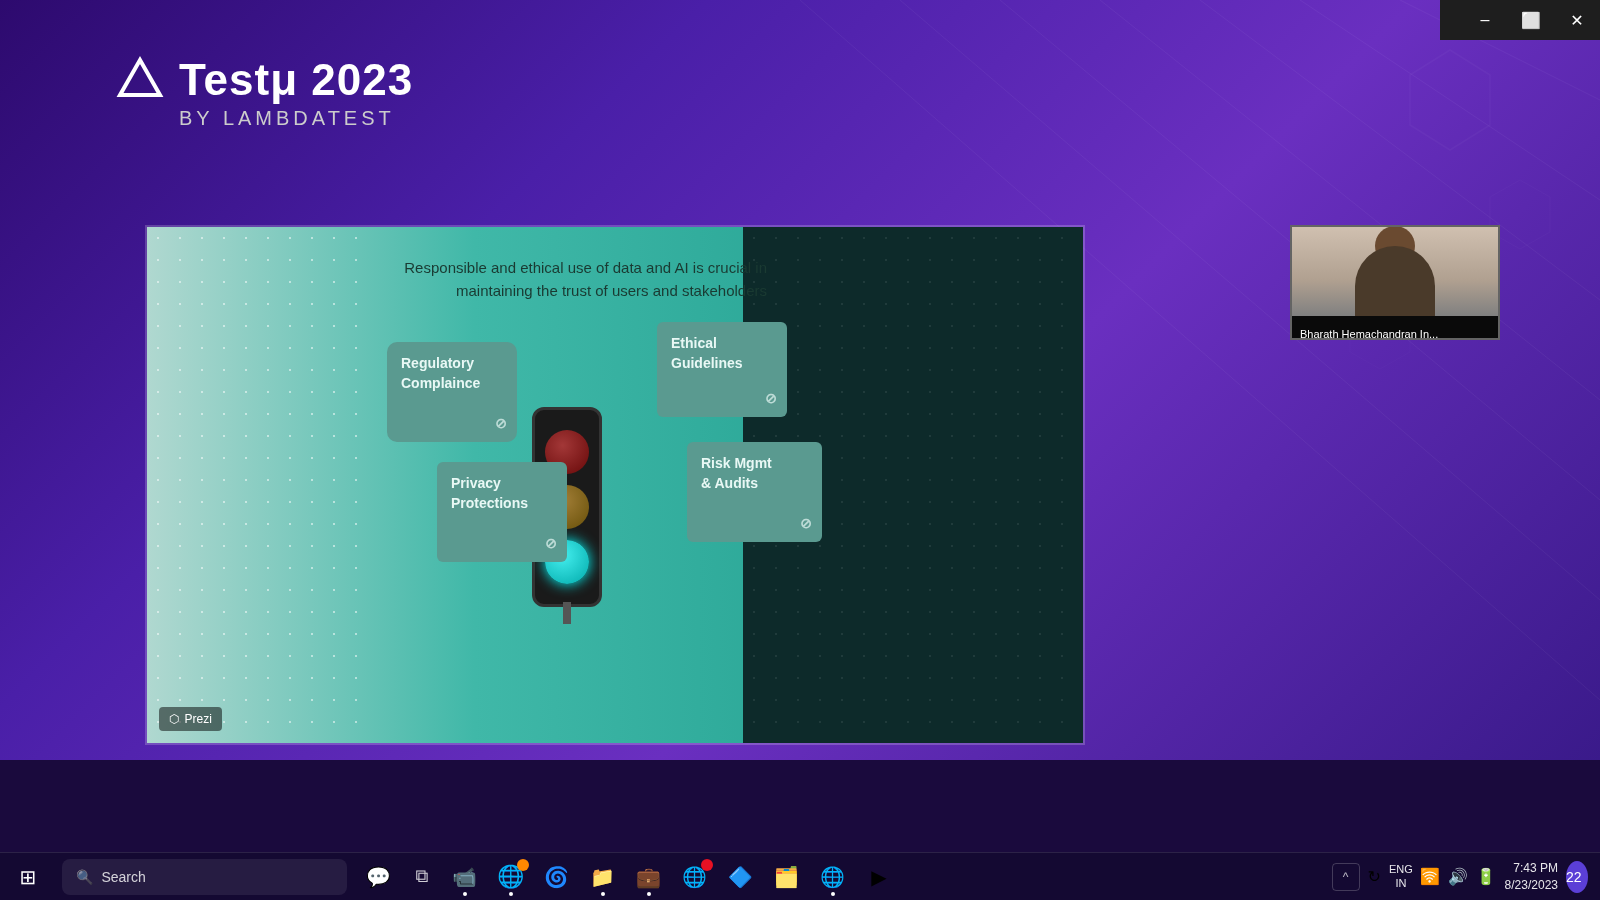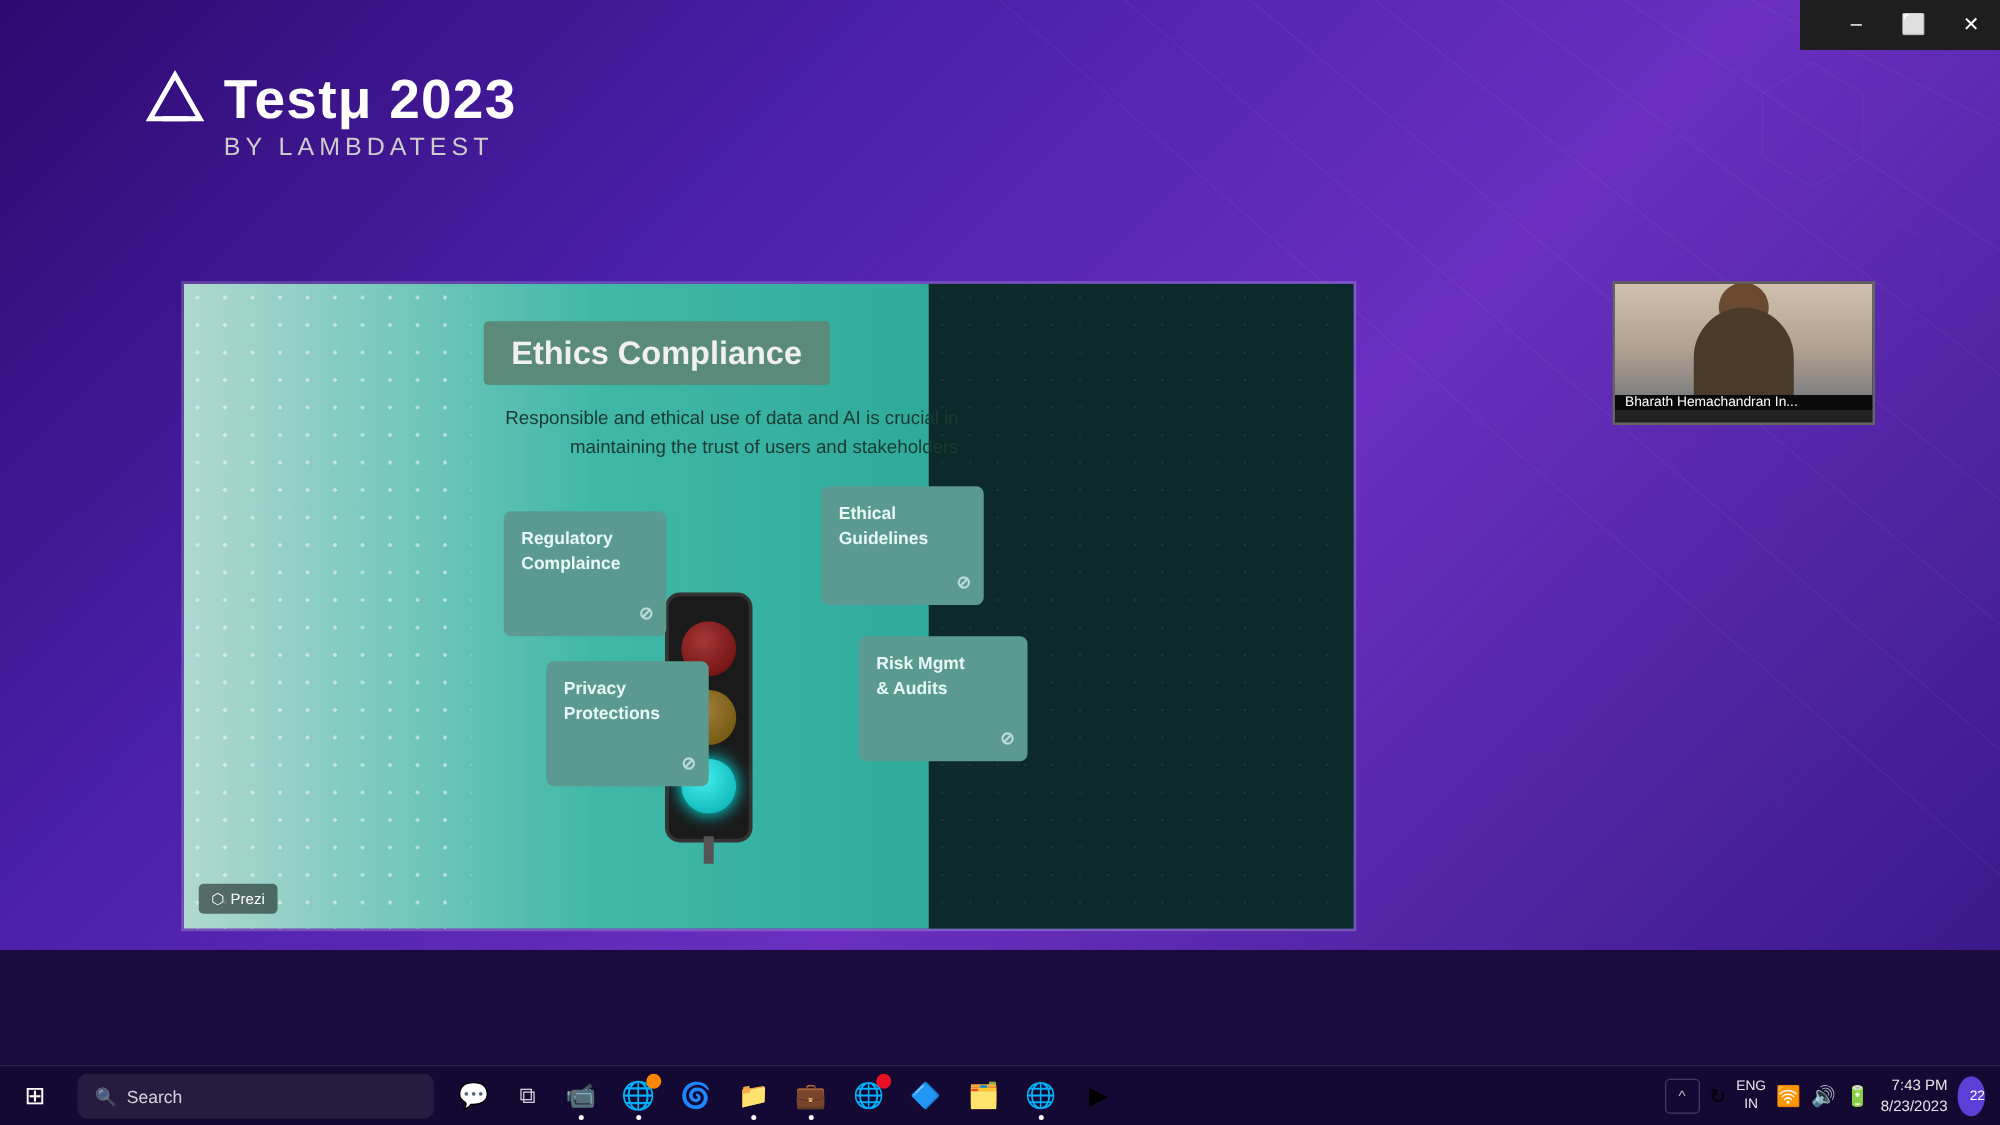--- a/index.html
+++ b/index.html
@@ -197,23 +197,24 @@
       content: '⊘';
       position: absolute;
       bottom: 8px;
       right: 10px;
       font-size: 14px;
       opacity: 0.7;
     }
 
     .box-regulatory {
       top: 20px;
-      left: 16px;
+      left: 0px;
       width: 130px;
       height: 100px;
+      border-radius: 10px;
     }
     .box-privacy {
       top: 140px;
       left: 50px;
       width: 130px;
       height: 100px;
     }
     .box-ethical {
       top: 0px;
       left: 270px;
@@ -312,23 +313,24 @@
       border-radius: 50%;
       position: absolute;
       bottom: 50px;
       left: 50%;
       transform: translateX(-50%);
     }
     .video-name-bar {
       background: rgba(0,0,0,0.7);
       color: #fff;
       font-size: 11px;
-      padding: 0 8px;
+      padding: 12px 8px;
       width: 100%;
       text-align: left;
+      text-decoration: underline;
     }
 
     
     .taskbar {
       position: absolute;
       bottom: 0; left: 0;
       width: 1600px;
       height: 48px;
       background: rgba(20, 10, 50, 0.95);
       backdrop-filter: blur(20px);
@@ -421,24 +423,24 @@
       color: rgba(255,255,255,0.9);
       line-height: 1.4;
       cursor: pointer;
     }
     .notif-badge {
       width: 22px;
       height: 32px;
       background: #5b3fd6;
       border-radius: 50%;
       color: #fff;
-      font-size: 11px;
-      display: flex;
-      align-items: center;
-      justify-content: flex-end;
+      font-size: 14px;
+      display: flex;
+      align-items: center;
+      justify-content: flex-start;
       cursor: pointer;
     }
 
     
     .taskbar-taskview {
       width: 38px;
       height: 38px;
       display: flex;
       align-items: center;
       justify-content: center;
@@ -520,23 +522,20 @@
   <div class="logo-subtitle">BY LAMBDATEST</div>
 </div>
 
 <div class="presentation-wrapper">
   <div class="slide-bg"></div>
   <div class="dot-pattern-left"></div>
   <div class="slide-dark-right"></div>
 
 
   <div class="slide-content">
-    <div class="slide-title-box">
-      <span class="slide-title">Ethics Compliance</span>
-    </div>
     <p class="slide-description">Responsible and ethical use of data and AI is crucial in maintaining the trust of users and stakeholders</p>
 
     
     <div class="info-boxes">
 
       <div class="traffic-light">
         <div class="light light-red"></div>
         <div class="light light-yellow"></div>
         <div class="light light-green"></div>
       </div>

